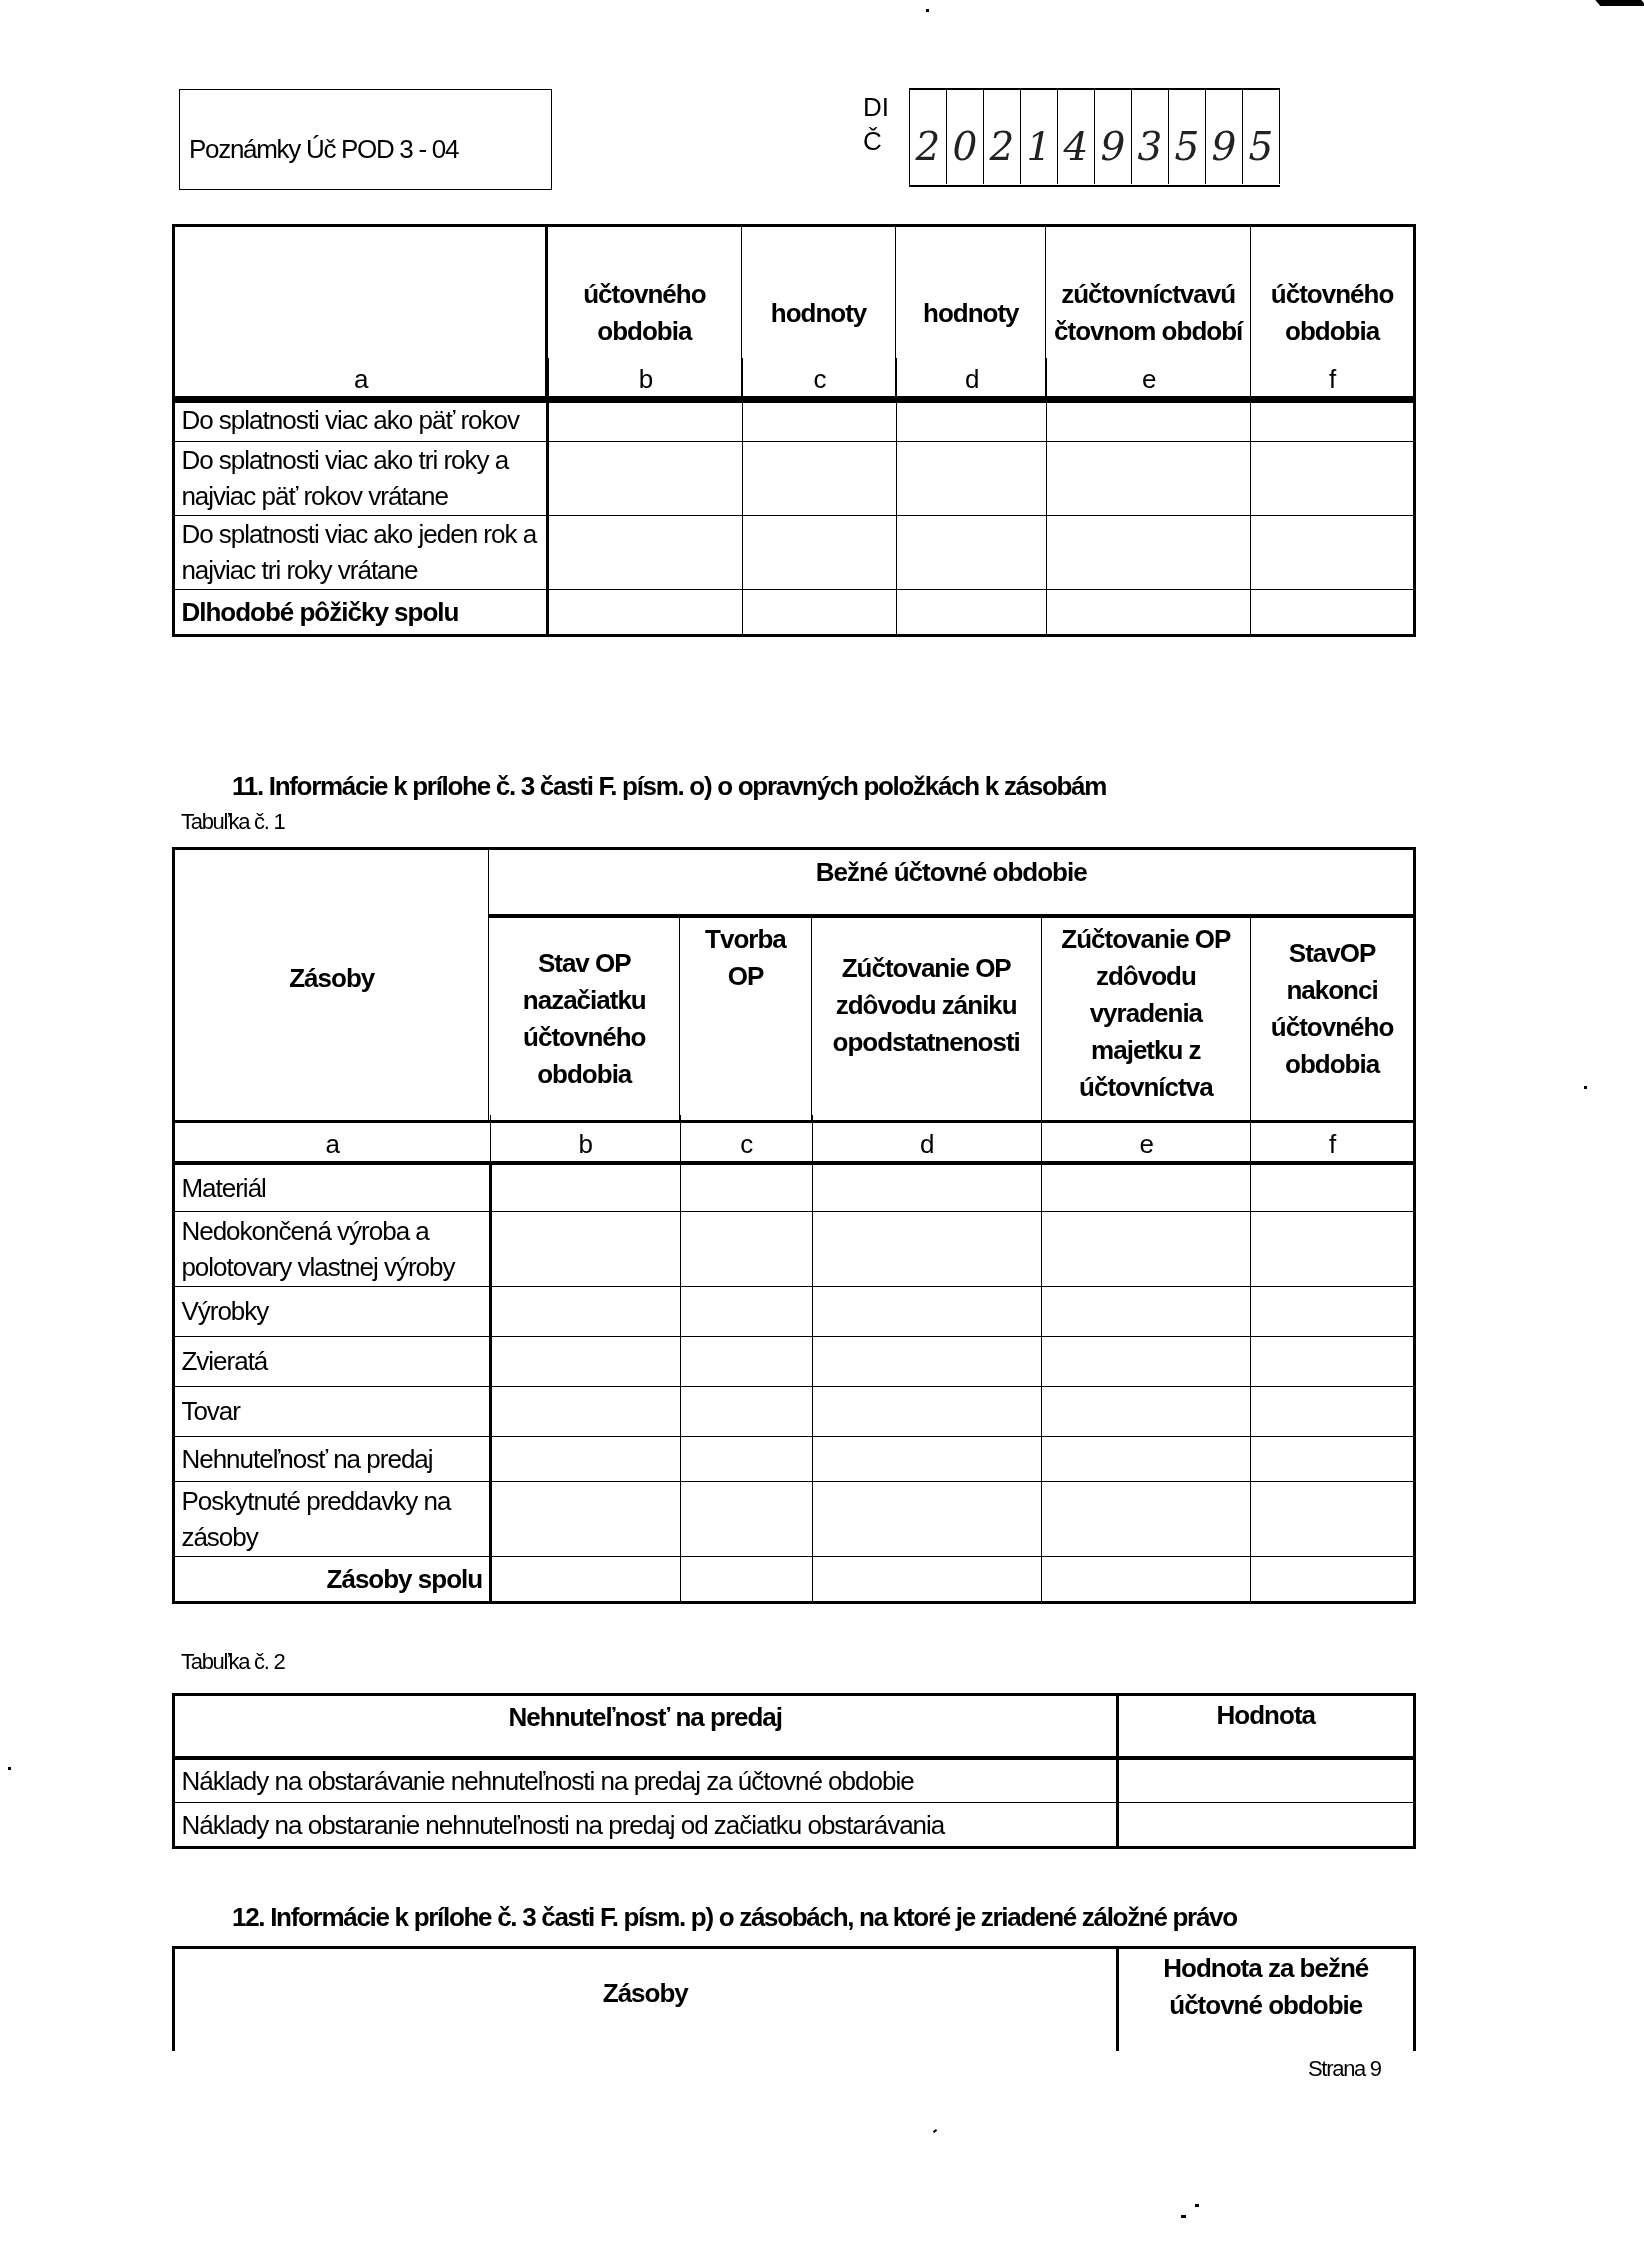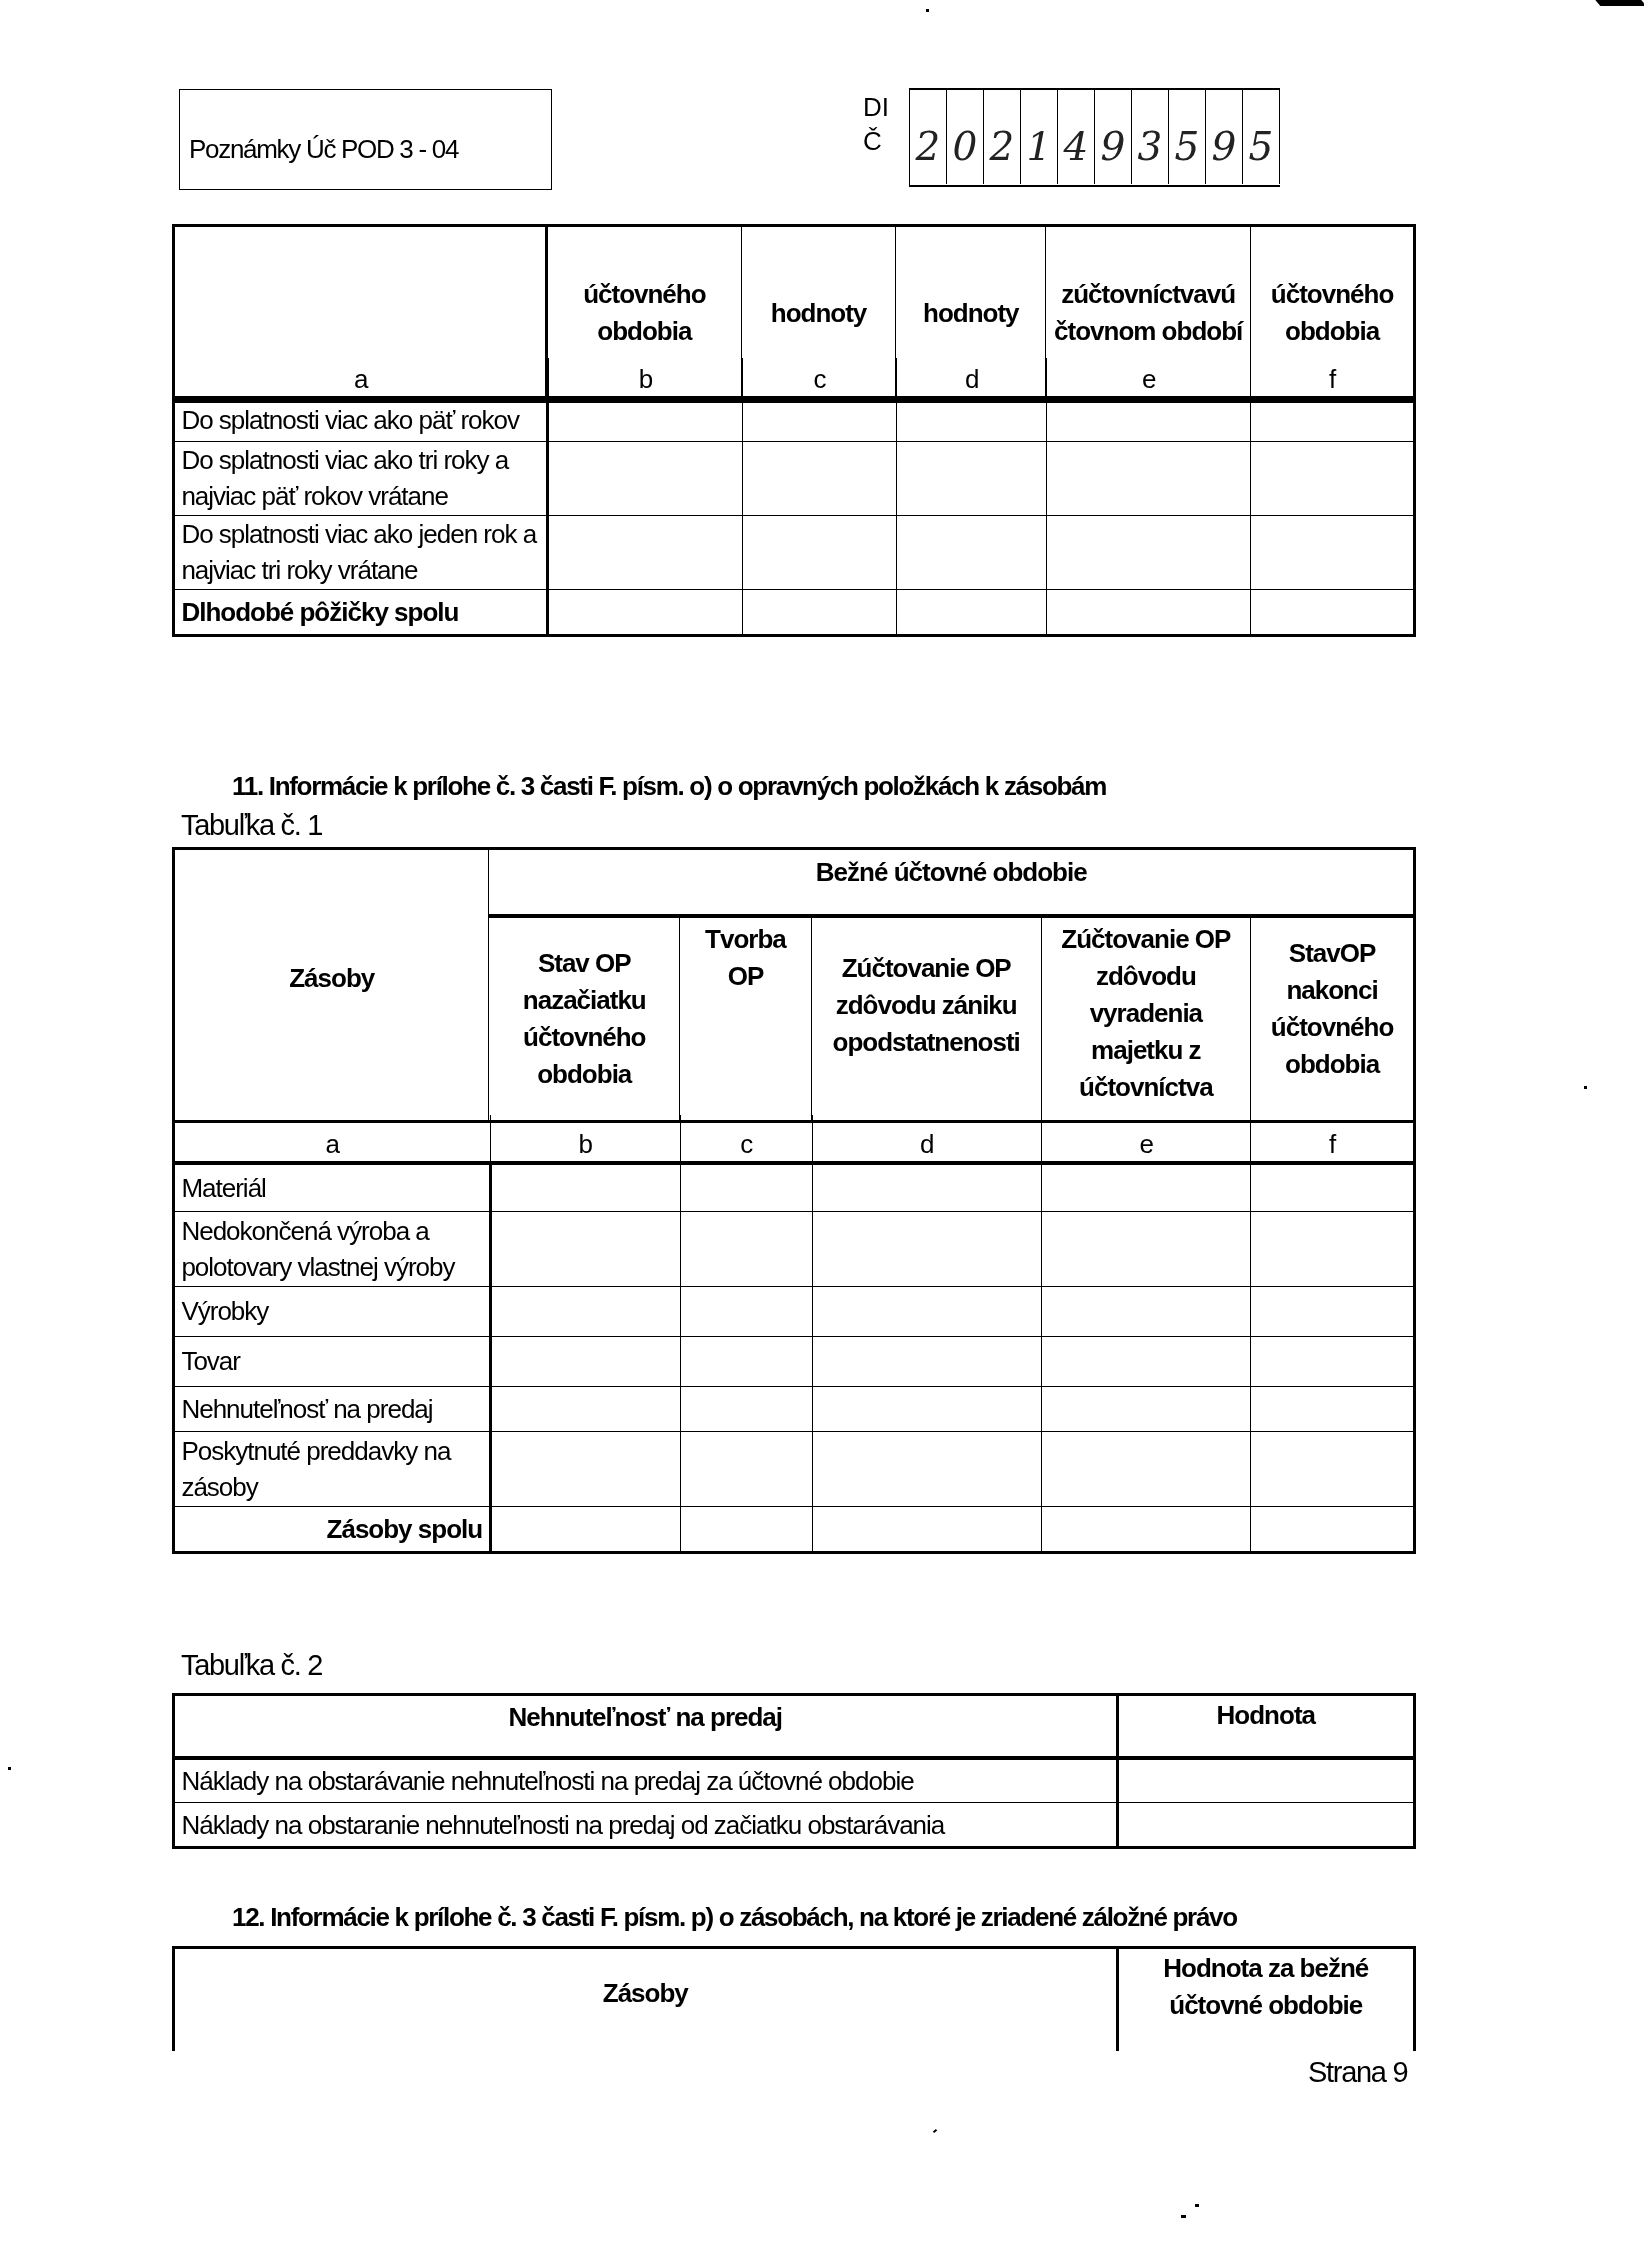--- a/index.html
+++ b/index.html
@@ -20,21 +20,21 @@
   table.frm { position:absolute; border-collapse:collapse; border:3.9px solid #000; }
   table.frm td { border:1.9px solid #000; padding:0 6.4px; font-size:26px; letter-spacing:-1px; vertical-align:middle; box-sizing:border-box; }
   table.frm td.h { font-weight:bold; text-align:center; line-height:37px; }
   table.frm td.l { text-align:center; vertical-align:bottom; padding-bottom:1.3px; font-size:26px; }
   table.frm tr.sep td { border-top:4.5px solid #000; }
   table.frm td.lbl { line-height:36px; }
   table.frm td.b { font-weight:bold; }
   table.frm td.vthick { border-left:3.2px solid #000; }
 
   .section-title { font-size:26px; font-weight:bold; letter-spacing:-1.3px; }
-  .caption { font-size:29px; letter-spacing:-1.3px; }
+  .caption { font-size:22px; letter-spacing:-1.3px; }
   .stray { position:absolute; background:#000; }
 </style>
 </head>
 <body>
 
 <div class="stray" style="left:1598px;top:0;width:46px;height:6.4px;transform:skewX(40deg);"></div>
 <div class="stray" style="left:926px;top:9px;width:2.6px;height:2.6px;"></div>
 <div class="stray" style="left:1584px;top:1086px;width:2.6px;height:2.6px;"></div>
 <div class="stray" style="left:7.7px;top:1767px;width:3.2px;height:3.2px;"></div>
 <div class="stray" style="left:933px;top:2130px;width:3.9px;height:1.9px;transform:rotate(-40deg);"></div>
@@ -204,20 +204,28 @@
   </tr>
   <tr style="height:50px;">
     <td class="lbl">Výrobky</td>
     <td class="vthick"></td>
     <td></td>
     <td></td>
     <td></td>
     <td></td>
   </tr>
   <tr style="height:50px;">
+    <td class="lbl">Zvieratá</td>
+    <td class="vthick"></td>
+    <td></td>
+    <td></td>
+    <td></td>
+    <td></td>
+  </tr>
+  <tr style="height:50px;">
     <td class="lbl">Tovar</td>
     <td class="vthick"></td>
     <td></td>
     <td></td>
     <td></td>
     <td></td>
   </tr>
   <tr style="height:45px;">
     <td class="lbl">Nehnuteľnosť na predaj</td>
     <td class="vthick"></td>

